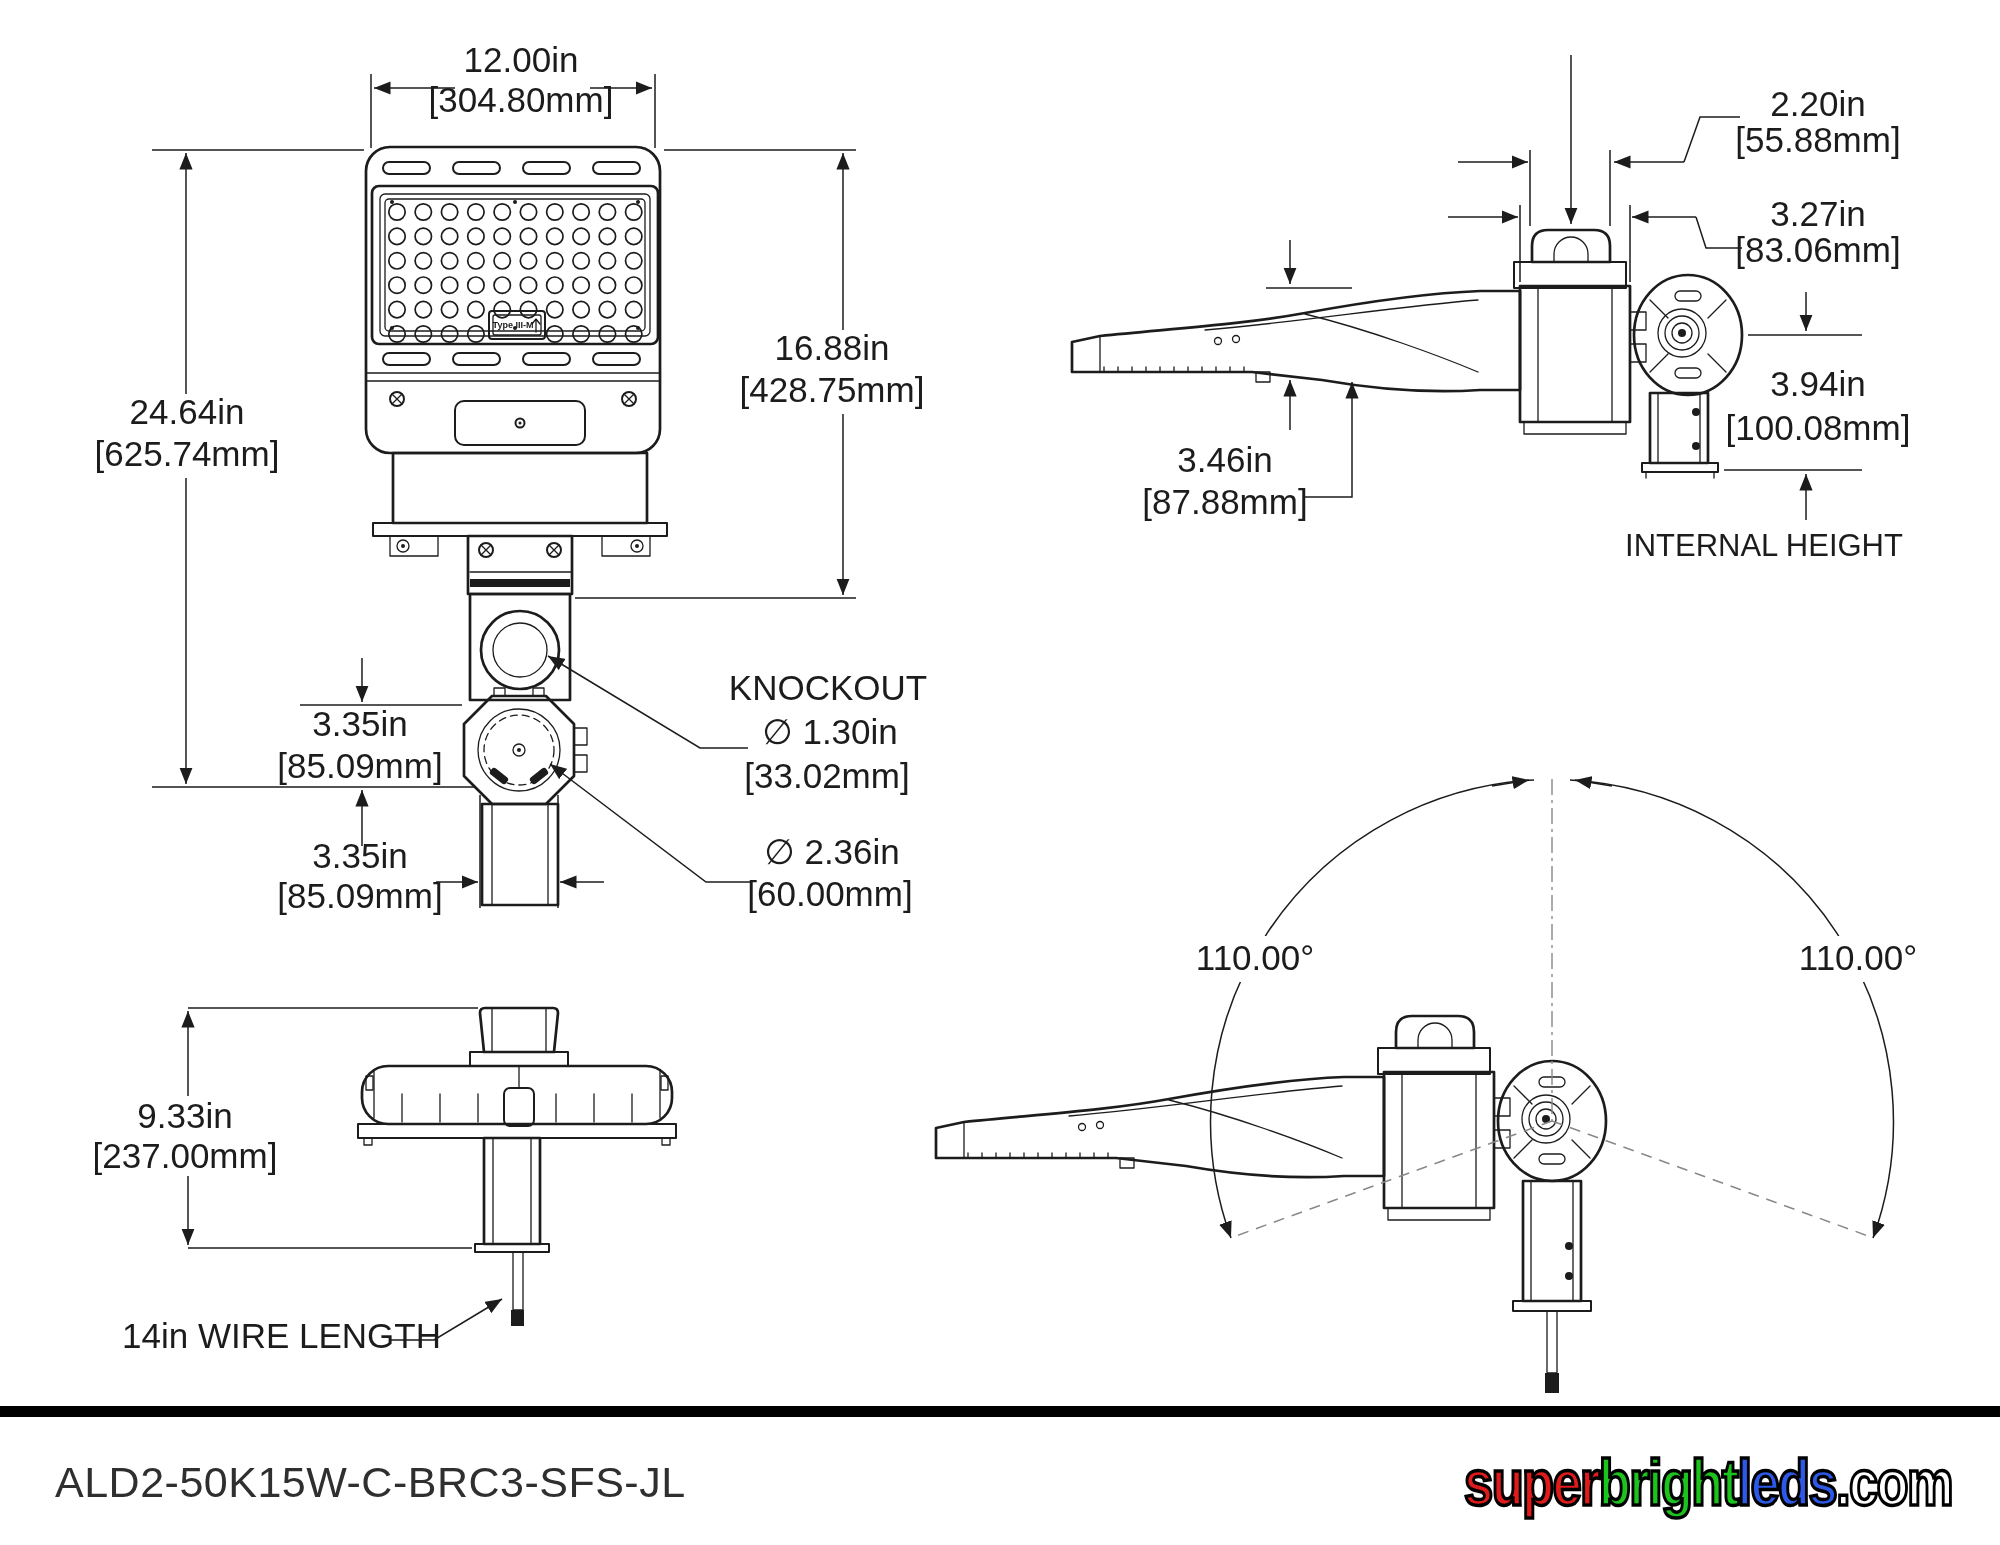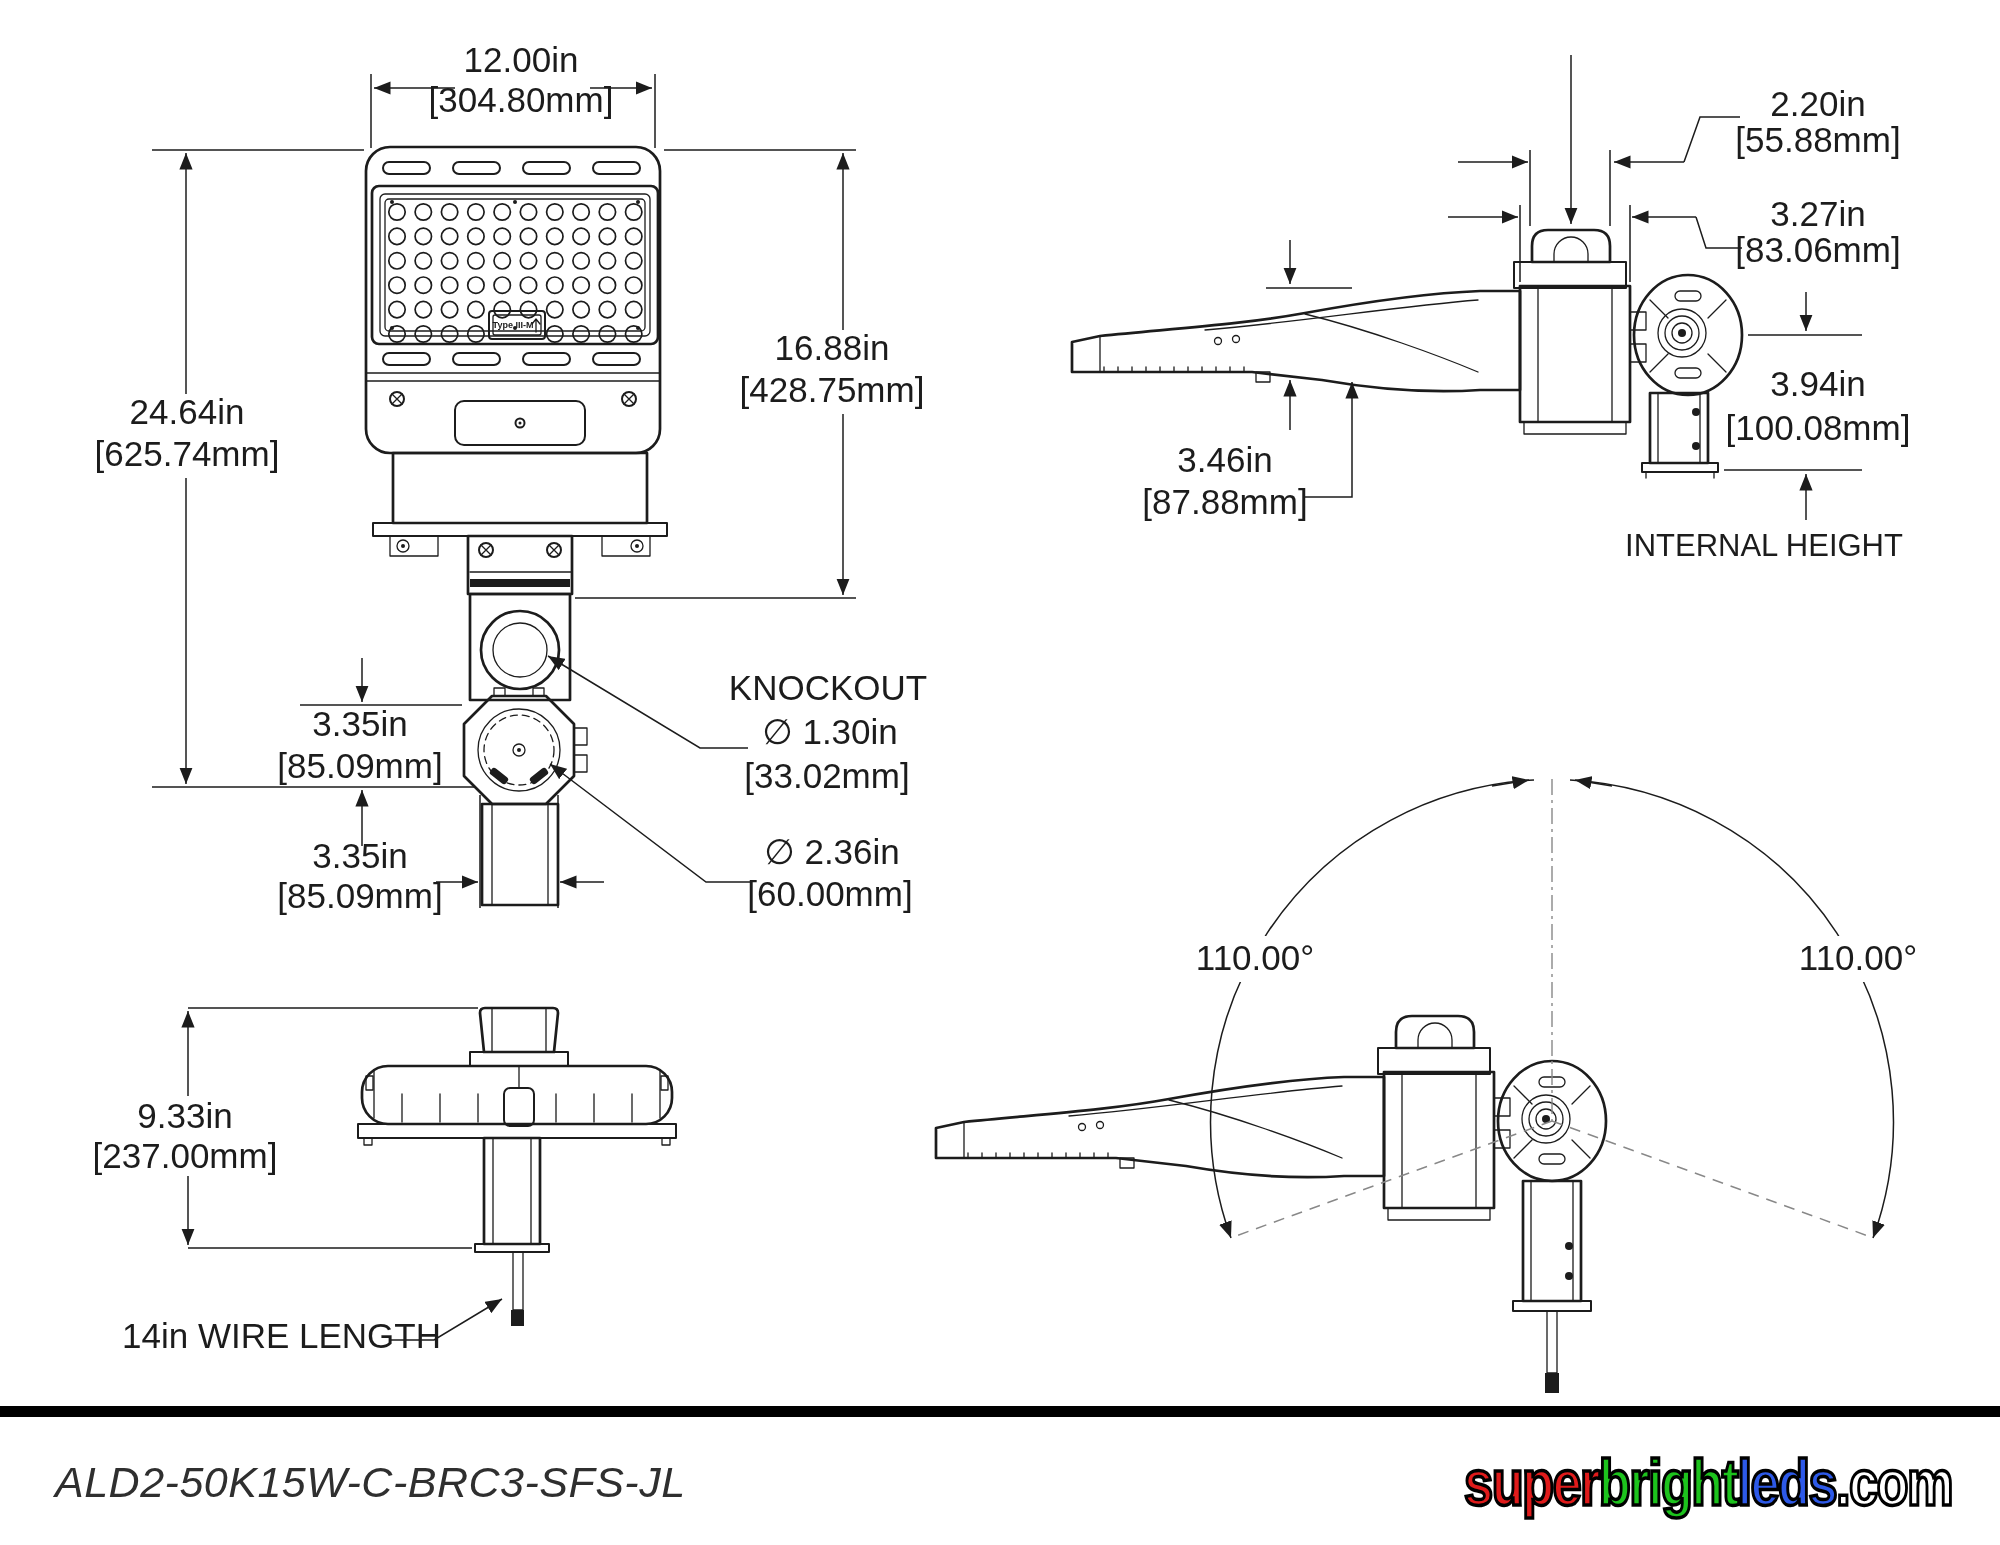--- a/index.html
+++ b/index.html
@@ -13,21 +13,21 @@
   .cl{stroke:#888;stroke-width:1.4;fill:none;}
   .fillb{fill:#1c1c1c;stroke:none;}
   .dsh{stroke-dasharray:7 5;}
   .wbg{fill:#ffffff;stroke:none;}
   text.dt{font-family:"Liberation Sans","DejaVu Sans",sans-serif;font-size:35px;fill:#1c1c1c;text-anchor:middle;}
   text.sm{font-size:31px;}
   text.lt{text-anchor:start;}
   text.tt{font-family:"Liberation Sans","DejaVu Sans",sans-serif;font-size:9px;font-weight:bold;fill:#1c1c1c;text-anchor:middle;}
   
   .divider-bar{position:absolute;left:0;top:1406px;width:2000px;height:11px;background:#000;}
-  .model{position:absolute;left:55px;top:1458px;font-size:43px;color:#2f2f2f;letter-spacing:0.5px;font-style:italic;}
+  .model{position:absolute;left:55px;top:1458px;font-size:43px;color:#2f2f2f;letter-spacing:0.5px;}
   .logo{position:absolute;right:48px;top:1446px;white-space:nowrap;transform:scaleX(0.82);transform-origin:100% 50%;}
   .logo span{font-size:64px;font-weight:800;letter-spacing:-2px;-webkit-text-stroke:3.5px #000;}
 </style>
 </head>
 <body>
 
 <svg class="sheet" width="2000" height="1400" viewBox="0 0 2000 1400">
   <defs>
     <marker id="arr" viewBox="0 0 10 8" refX="10" refY="4" markerWidth="11" markerHeight="9" orient="auto-start-reverse">
       <path d="M0,0 L10,4 L0,8 Z" fill="#1c1c1c"></path>

